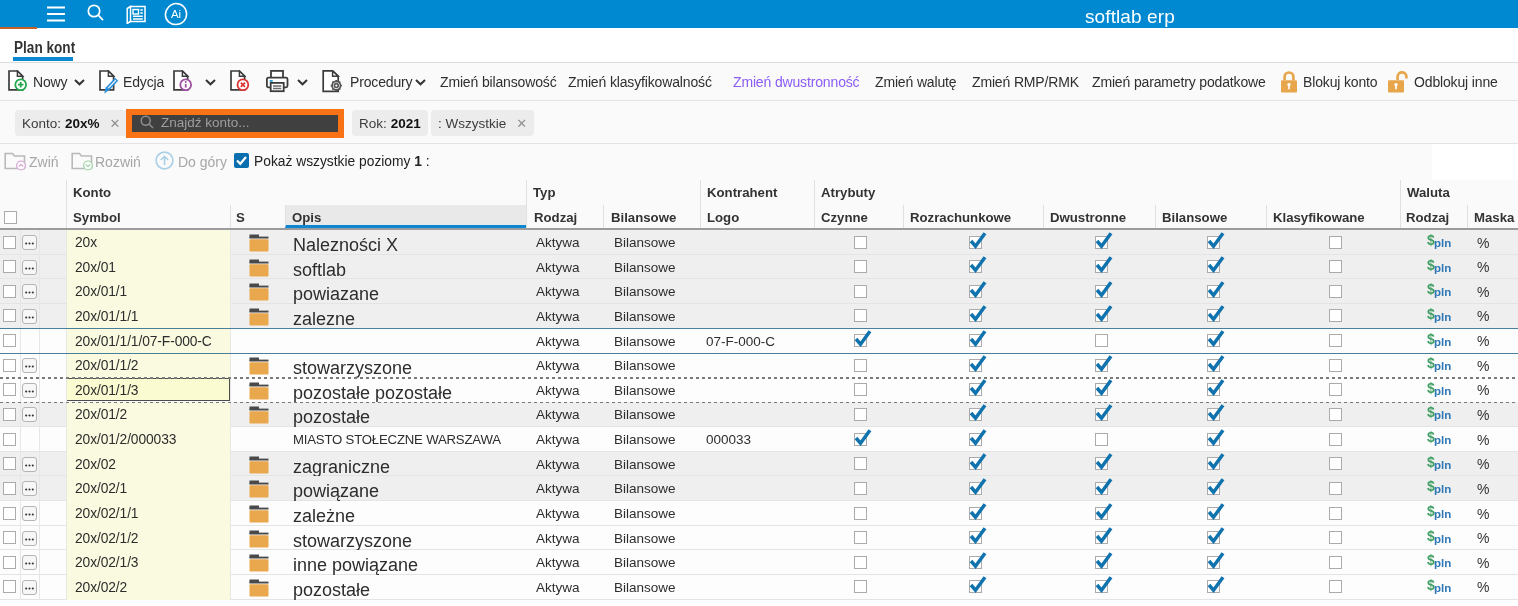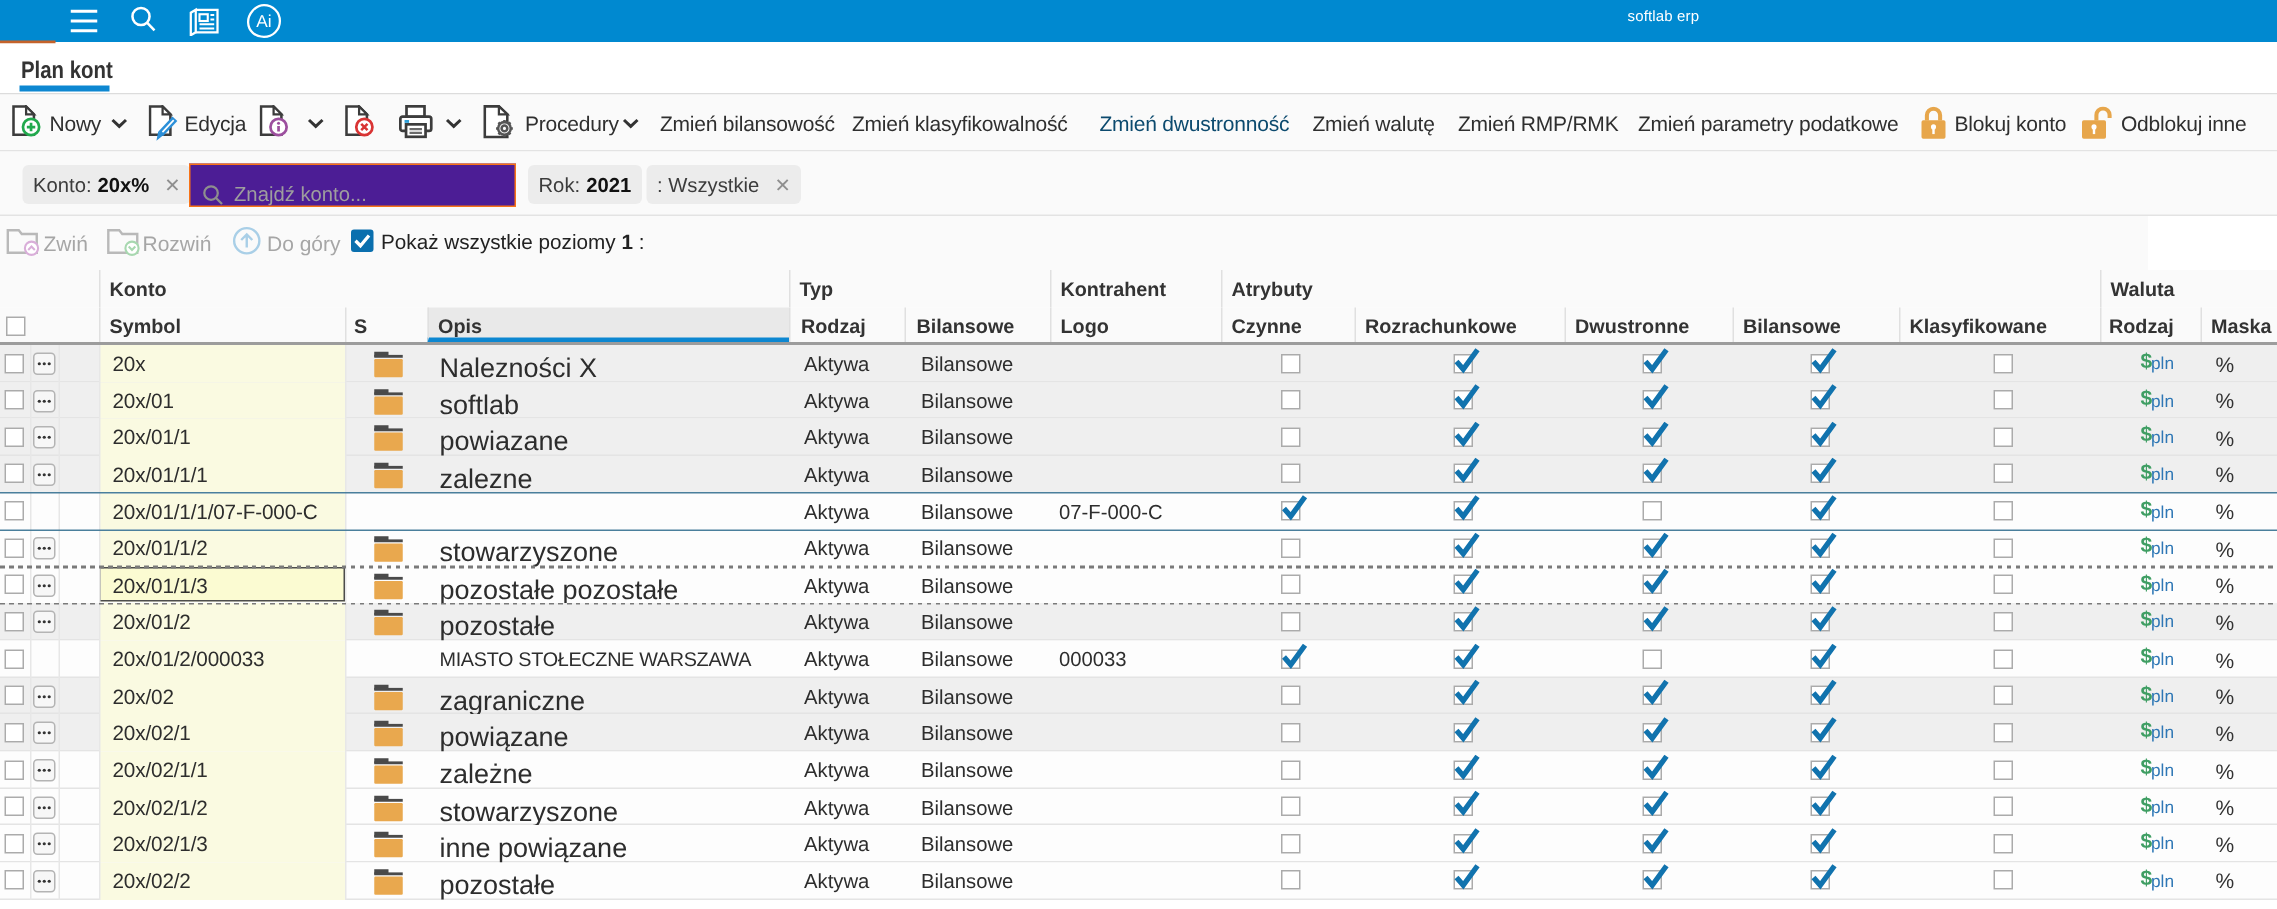--- a/index.html
+++ b/index.html
@@ -2,36 +2,36 @@
 <html><head>
 <meta charset="utf-8">
 <style>
 *{margin:0;padding:0;box-sizing:border-box}
 html,body{width:1518px;height:606px;overflow:hidden;background:#fff}
 body{font-family:"Liberation Sans",sans-serif;position:relative;color:#2d2d2d}
 .abs{position:absolute}
 
 #topbar{position:absolute;left:0;top:0;width:1518px;height:28px;background:#0089d0}
 #orange{position:absolute;left:0;top:27px;width:37px;height:2px;background:#c4622a}
-#brand{position:absolute;left:1085px;top:6px;color:#fff;font-size:10px;letter-spacing:0.1px}
+#brand{position:absolute;left:1085px;top:6px;color:#fff;font-size:19px;letter-spacing:0.1px}
 
 #tabs{position:absolute;left:0;top:29px;width:1518px;height:34px;background:#fff;border-bottom:1px solid #dcdcdc}
 #tabtitle{position:absolute;left:14px;top:10px;font-size:16px;font-weight:bold;color:#333;transform:scaleX(.85);transform-origin:0 0;letter-spacing:0}
 #tabline{position:absolute;left:13px;top:28px;width:60px;height:4px;background:#0d87d1}
 
 #toolbar{position:absolute;left:0;top:63px;width:1518px;height:38px;background:#fafafa;border-bottom:1px solid #e3e3e3}
 .tbt{position:absolute;top:11px;font-size:14px;letter-spacing:-0.15px;color:#2f2f2f;white-space:nowrap}
-.tbt.dis{color:#0c4a6e}
+.tbt.dis{color:#8b5cf6}
 .tbi{position:absolute;top:7px}
 
 #filters{position:absolute;left:0;top:101px;width:1518px;height:42.5px;background:#fafafa;border-bottom:1px solid #e3e3e3}
 .chip{position:absolute;top:9px;height:26px;background:#ececec;border-radius:4px;font-size:13.5px;color:#3c3c3c;display:flex;align-items:center;padding:4px 7px;white-space:nowrap}
 .chip b{color:#111;margin-left:4px}
 .chipx{margin-left:10px;color:#8f8f8f;font-size:13px}
-#search{position:absolute;left:126px;top:8px;width:218px;height:29px;background:#4c1d95;border:1px solid #f97316;display:flex;align-items:flex-end}
+#search{position:absolute;left:126px;top:8px;width:218px;height:29px;background:#404040;border:6px solid #f97316;display:flex;align-items:flex-start}
 #search .ph{color:#9e9e9e;font-size:13.5px;margin-left:7px}
 
 #zwin{position:absolute;left:0;top:143.5px;width:1432px;height:36.5px;background:#fafafa}
 .zt{position:absolute;top:10px;font-size:14px;color:#a6a6a6;white-space:nowrap}
 
 #ghead{position:absolute;left:0;top:180px;width:1518px;height:25px;background:#fafafa}
 #chead{position:absolute;left:0;top:205px;width:1518px;height:25px;background:#fafafa;border-bottom:2px solid #9c9c9c}
 .gc{position:absolute;top:0;height:25px;border-left:1px solid #e0e0e0}
 .hc{position:absolute;top:0;height:23px;border-left:1px solid #e0e0e0}
 .ht{position:absolute;top:5px;font-size:13.2px;font-weight:bold;color:#333;white-space:nowrap}
@@ -48,21 +48,21 @@
 .bil{position:absolute;left:614px;top:5px;font-size:13.5px}
 .logo{position:absolute;left:706px;top:5px;font-size:13.5px}
 .pct{position:absolute;left:1477px;top:4.5px;font-size:14px;color:#333}
 .cb{position:absolute;width:13px;height:13px;top:5.5px;background:#fff;border:1px solid #ababab}
 .ckm{position:absolute;top:1.5px;width:20px;height:18px}
 .rowcb{left:3px}
 .dotbtn{position:absolute;left:22px;top:5px;width:15px;height:15px;background:#f7f7f7;border:1px solid #b4b4b4;border-radius:3px}
 .fold{position:absolute;left:249px;top:3px}
 .pln{position:absolute;left:1427px;top:3px;width:20px;height:18px}
 .pln .d{position:absolute;left:0;top:-1px;color:#3f9e63;font-weight:bold;font-size:14px}
-.pln .p{position:absolute;left:7px;top:4px;color:#2e77b5;font-weight:normal;font-size:11.5px}
+.pln .p{position:absolute;left:7px;top:4px;color:#2e77b5;font-weight:bold;font-size:11.5px}
 .a1{left:854px}.a2{left:969px}.a3{left:1095px}.a4{left:1207px}.a5{left:1329px}
 .k1{left:852px}.k2{left:967px}.k3{left:1093px}.k4{left:1205px}
 .dash{position:absolute;left:0;width:1518px;height:1.4px;background:repeating-linear-gradient(90deg,#7a7a7a 0 3px,rgba(0,0,0,0) 3px 6px)}
 .selb{position:absolute;left:0;width:1518px;height:1.2px;background:#4a7f9c}
 .vln{position:absolute;top:0;width:1px;height:369.5px;background:#e7e7e7}
 .edit{position:absolute;left:285px;top:1px;width:241px;height:22.5px;background:#fff;border:2px solid #1a78b6;font-size:13.5px;color:#2d2d2d;line-height:18.5px;padding-left:7px}
 </style>
 </head>
 <body>
 <div id="topbar">

